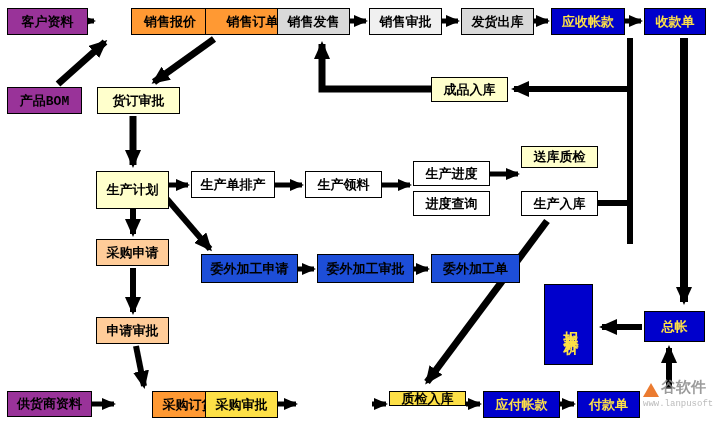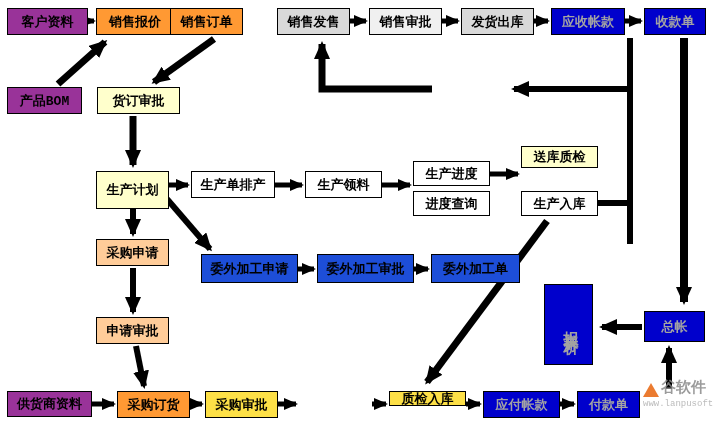--- a/index.html
+++ b/index.html
@@ -9,24 +9,24 @@
     padding-left:15px;
   }
   #arrows{position:absolute;left:0;top:0;z-index:1;}
   .node{
     position:absolute;z-index:2;box-sizing:border-box;
     display:flex;align-items:center;justify-content:center;
     border:1px solid #000;font-size:13px;font-weight:bold;color:#000;
     white-space:nowrap;
   }
   .purple{background:#993399;}
-  .orange{background:#FF9933;}
+  .orange{background:#FF9933;margin-left:35px;}
   .grayA{background:#D9D9D9;}
   .grayB{background:#F0F0F0;}
-  .blue{background:#0000CC;color:#a3a3a3;}
+  .blue{background:#0000CC;color:#fde047;}
   .yellow{background:#FFFFCC;}
   .white{background:#FFFFFF;}
   .green{background:#1d4ed8;}
   .peach{background:#FFCC99;}
   .tan{background:#fde047;}
   .vtext{
     writing-mode:vertical-rl;text-orientation:upright;
     letter-spacing:3px;font-size:15px;
   }
   .s5{stroke:#000;stroke-width:5;fill:none;}
@@ -99,29 +99,30 @@
     <line class="s5" x1="92" y1="404" x2="114" y2="404" marker-end="url(#ah)"></line>
     <line class="s5" x1="190" y1="404" x2="202" y2="404" marker-end="url(#ah)"></line>
     <line class="s5" x1="278" y1="404" x2="296" y2="404" marker-end="url(#ah)"></line>
     <line class="s5" x1="372" y1="404" x2="386" y2="404" marker-end="url(#ah)"></line>
     <line class="s5" x1="466" y1="404" x2="480" y2="404" marker-end="url(#ah)"></line>
     <line class="s5" x1="560" y1="404" x2="574" y2="404" marker-end="url(#ah)"></line>
   </svg>
 
   <div class="node purple" style="left:7px;top:8px;width:81px;height:27px">客户资料</div>
   <div class="node orange" style="left:96px;top:8px;width:78px;height:27px">销售报价</div>
-  <div class="node orange" style="left:170px;top:8px;width:73px;height:27px">销售订单</div>
+  <div class="node orange" style="left:170px;top:8px;width:95px;height:27px">销售订单</div>
   <div class="node grayA" style="left:277px;top:8px;width:73px;height:27px">销售发售</div>
   <div class="node grayB" style="left:369px;top:8px;width:73px;height:27px">销售审批</div>
   <div class="node grayA" style="left:461px;top:8px;width:73px;height:27px">发货出库</div>
   <div class="node blue" style="left:551px;top:8px;width:74px;height:27px">应收帐款</div>
   <div class="node blue" style="left:644px;top:8px;width:62px;height:27px">收款单</div>
 
   <div class="node purple" style="left:7px;top:87px;width:75px;height:27px">产品BOM</div>
   <div class="node yellow" style="left:97px;top:87px;width:83px;height:27px">货订审批</div>
+  <div class="node yellow" style="left:431px;top:77px;width:77px;height:25px">成品入库</div>
 
   <div class="node yellow" style="left:96px;top:171px;width:73px;height:38px">生产计划</div>
   <div class="node white" style="left:191px;top:171px;width:84px;height:27px">生产单排产</div>
   <div class="node white" style="left:305px;top:171px;width:77px;height:27px">生产领料</div>
   <div class="node white" style="left:413px;top:161px;width:77px;height:25px">生产进度</div>
   <div class="node white" style="left:413px;top:191px;width:77px;height:25px">进度查询</div>
   <div class="node yellow" style="left:521px;top:146px;width:77px;height:22px">送库质检</div>
   <div class="node white" style="left:521px;top:191px;width:77px;height:25px">生产入库</div>
 
   <div class="node peach" style="left:96px;top:239px;width:73px;height:27px">采购申请</div>

